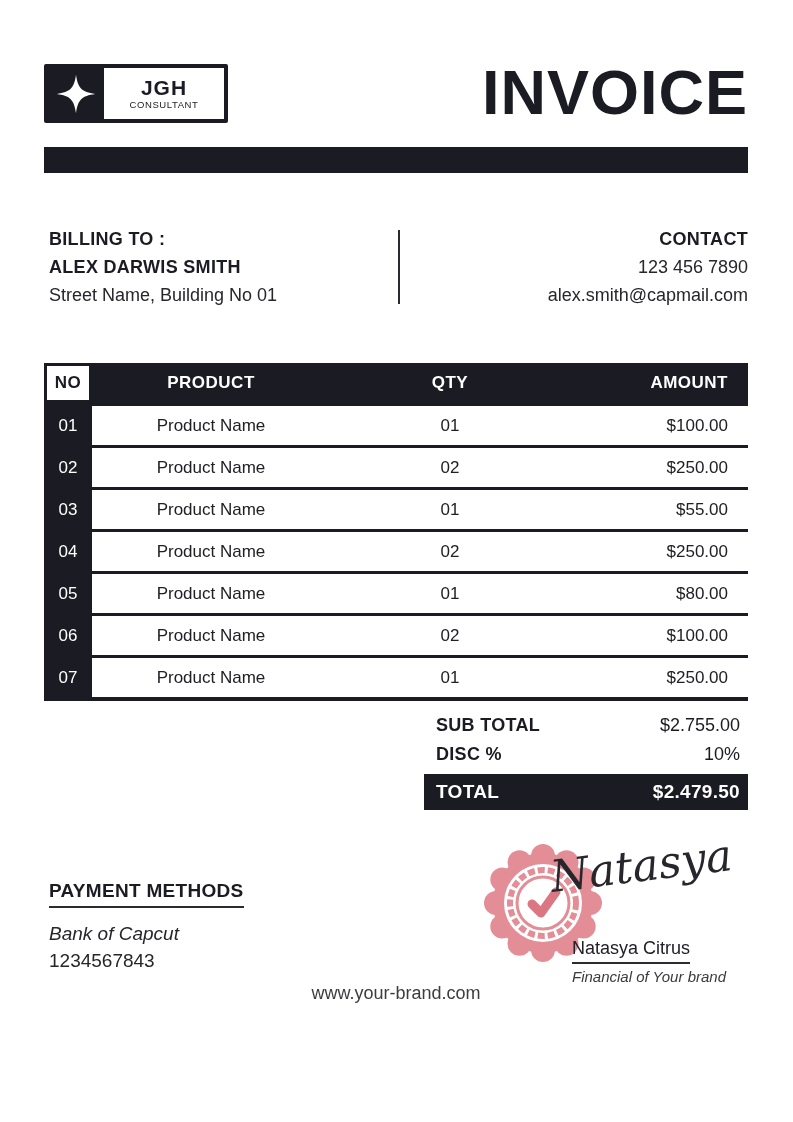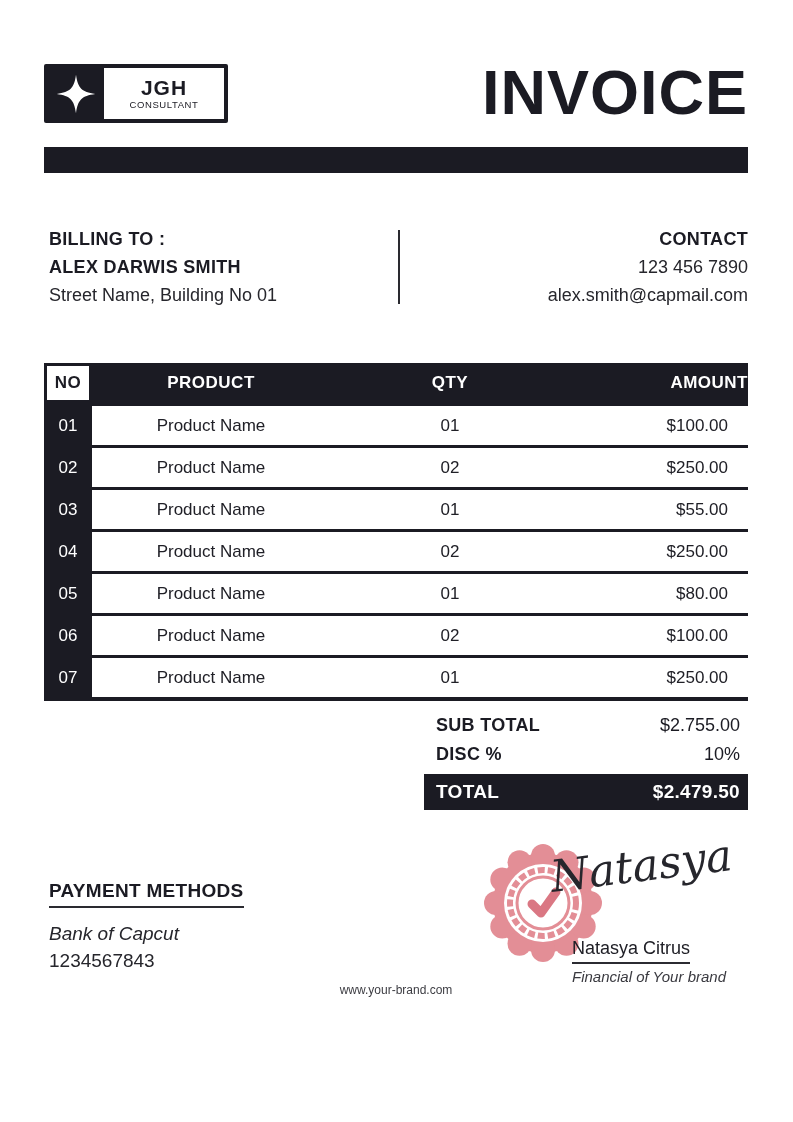--- a/index.html
+++ b/index.html
@@ -43,21 +43,21 @@
 
   
   .invoice-table {
     margin-top:54px; background:#1b1b23; display:flex; flex-direction:column;
     gap:3px; padding-bottom:4px;
   }
   .thead { display:grid; grid-template-columns:48px 238px 240px 1fr; height:40px; }
   .th { display:flex; align-items:center; justify-content:center;
         color:#fff; font-weight:800; font-size:17px; letter-spacing:0.5px; }
   .th.no-h { background:#fff; color:#1b1b23; border:3px solid #1b1b23; }
-  .th.amount-h { justify-content:flex-end; }
+  .th.amount-h { justify-content:flex-end; padding-right:20px; }
   .trow { display:grid; grid-template-columns:48px 1fr; height:39px; }
   .cell-no { display:flex; align-items:center; justify-content:center;
              color:#fff; font-size:17px; background:#1b1b23; }
   .row-strip { background:#fff; display:grid; grid-template-columns:238px 240px 1fr; }
   .cell { display:flex; align-items:center; justify-content:center;
           font-size:17px; color:#202027; }
   .cell.amount { justify-content:flex-end; padding-right:20px; }
 
   
   .totals { width:324px; margin-left:auto; margin-top:10px; }
@@ -83,21 +83,21 @@
   }
   .sig-text { position:absolute; left:90px; top:72px; z-index:3; }
   .sig-name { font-size:18px; color:#202027; border-bottom:2px solid #2b2b31;
               padding-bottom:3px; display:inline-block;margin-top:24px; }
   .sig-role { font-size:15px; font-style:italic; color:#3a3a40; margin-top:4px; }
 
   
   .footer-bar { margin-top:48px; height:44px; background:#1b1b23;
                 display:flex; align-items:center; justify-content:center; }
   .footer-msg { color:#fff; font-size:20px; font-weight:800; letter-spacing:0.5px; }
-  .footer-url { text-align:center; margin-top:9px; font-size:12px; color:#3c3c42; }
+  .footer-url { text-align:center; margin-top:9px; font-size:18px; color:#3c3c42; }
   .footer-url a { color:#3c3c42; text-decoration:none; }
 </style>
 </head>
 <body>
 
 <div class="page">
   <div class="content">
 
     <div class="header-row">
       <div class="logo">

